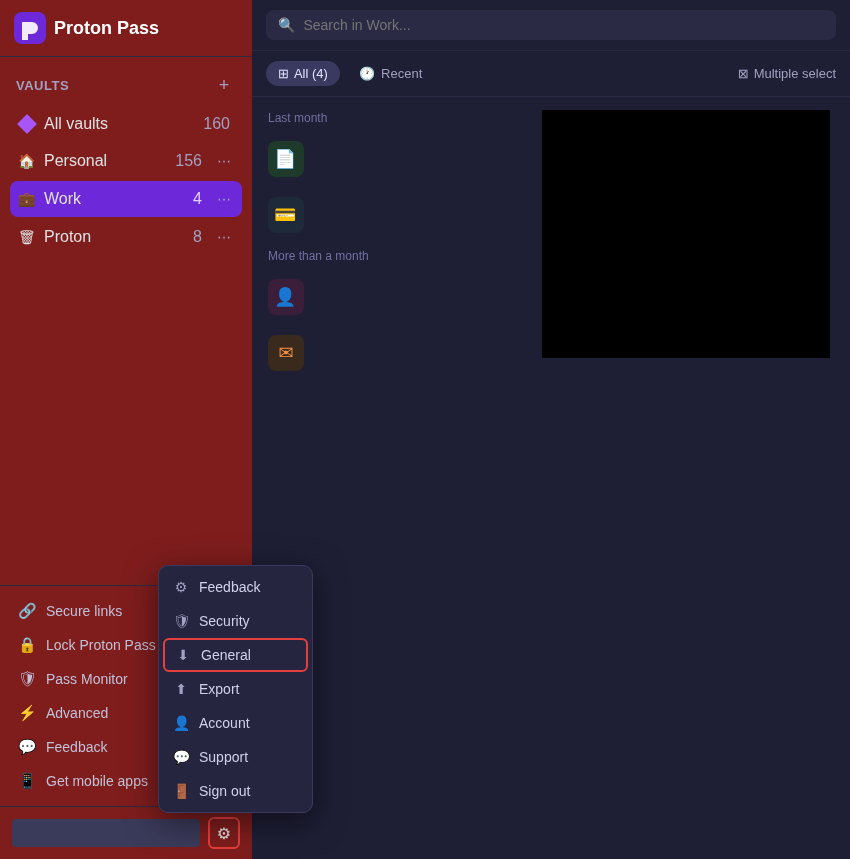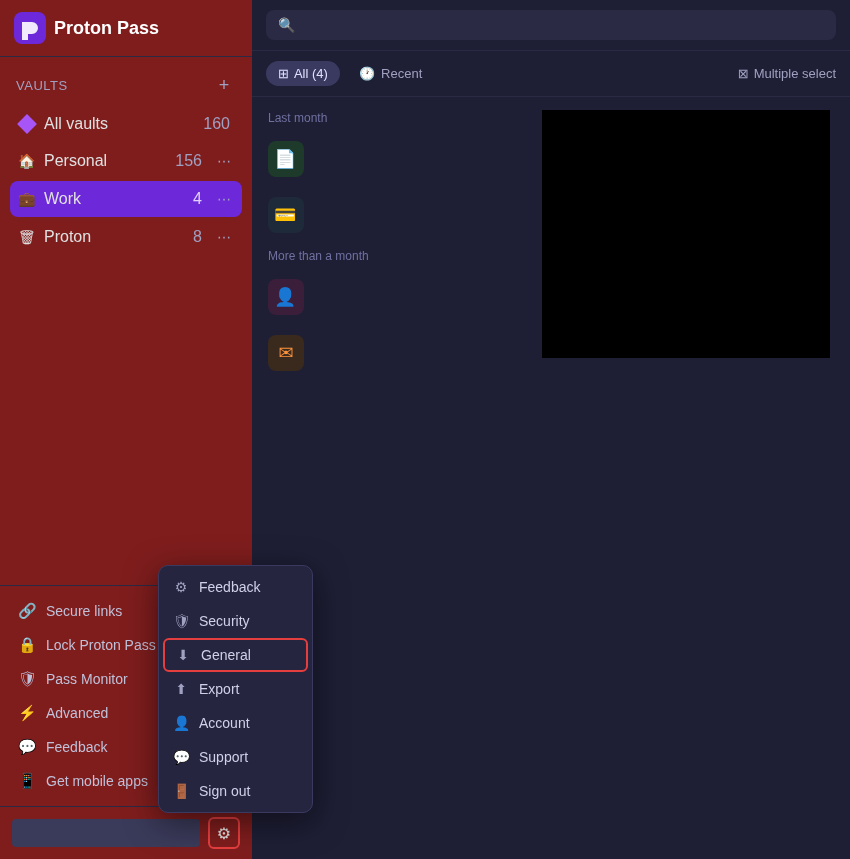--- a/index.html
+++ b/index.html
@@ -50,21 +50,21 @@
     .vaults-header {
       display: flex;
       align-items: center;
       justify-content: space-between;
       padding: 4px 6px;
       margin-bottom: 6px;
     }
 
     .vaults-label {
       font-size: 13px;
-      font-weight: 400;
+      font-weight: 700;
       color: #a0a0c0;
       text-transform: uppercase;
       letter-spacing: 0.5px;
     }
 
     .add-vault-btn {
       width: 24px;
       height: 24px;
       border-radius: 4px;
       border: none;
@@ -473,20 +473,21 @@
     </div>
   </div>
 
 </div>
 
 <div class="main">
 
   <div class="main-header">
     <div class="search-bar">
       <span class="search-icon">🔍</span>
+      <input class="search-input" type="text" placeholder="Search in Work..." style="">
     </div>
   </div>
 
   <div class="filter-bar">
     <button class="filter-btn active">
       <span>⊞</span>
       <span>All (4)</span>
     </button>
     <button class="filter-btn inactive">
       <span>🕐</span>

